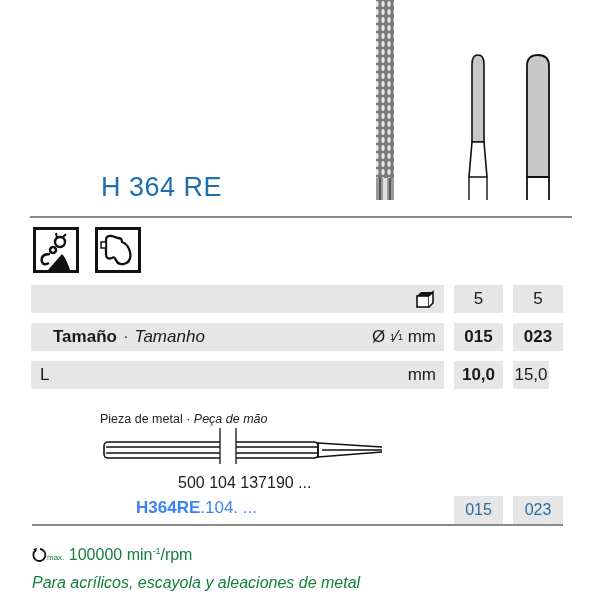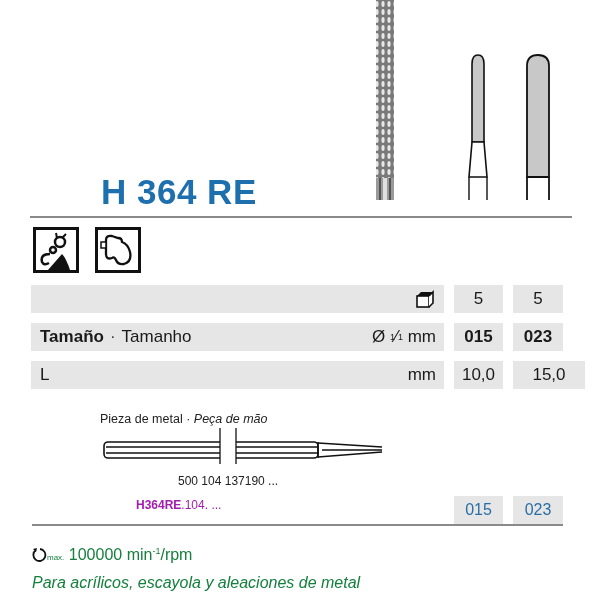--- a/index.html
+++ b/index.html
@@ -1,32 +1,32 @@
 <!DOCTYPE html>
 <html><head>
 <meta charset="utf-8">
 <style>
   html, body { margin:0; padding:0; background:#ffffff; }
   body { width:600px; height:600px; position:relative; overflow:hidden;
          font-family:"Liberation Sans", sans-serif; color:#1a1a1a; }
   .abs { position:absolute; }
-  .title { left:101px; top:172px; font-size:35px; font-weight:bold; color:#1e6fae; letter-spacing:0.5px; }
+  .title { left:101px; top:172px; font-size:27px; font-weight:normal; color:#1e6fae; letter-spacing:0.5px; }
   .rule { height:2px; background:#8a8a8a; }
   .icon-box { width:46px; height:46px; border:3px solid #111; box-sizing:border-box; background:#fff; }
   .cell { background:#e6e6e6; position:absolute; height:28px; display:flex; align-items:center; font-size:17px; }
   .cell.num { justify-content:center; }
   .label-main { font-weight:bold; }
   .label-sep { margin:0 6px; color:#444; }
-  .label-alt { }
+  .label-alt { font-style:italic; }
   .unit { position:absolute; right:8px; top:0; height:28px; display:flex; align-items:center; font-size:17px; }
   .bold { font-weight:bold; }
   .handpiece-label { font-size:12.5px; color:#222; }
   .handpiece-label i { font-style:italic;margin-top:28px; }
-  .ref-num { font-size:12px; color:#222; }
-  .order { font-size:12px; color:#a21caf; }
+  .ref-num { font-size:16px; color:#222; }
+  .order { font-size:17px; color:#3b82f6; }
   .order b { font-weight:bold; }
   .blue-cell { background:#e6e6e6; color:#2a6ea6; font-size:16px; display:flex; align-items:center; justify-content:center; height:28px; position:absolute; }
   .foot { font-size:16px; color:#15803d; }
   .maxsub { font-size:8px; }
   sup.f { font-size:9px; }
 </style>
 </head>
 <body>
 
 <div class="abs" style="left:374px; top:0; width:22px; height:200px;">
@@ -87,37 +87,37 @@
     <svg width="22" height="20" viewBox="0 0 22 20">
       <path d="M3 7 L15 7 L19 3 L7 3 Z" fill="#111"></path>
       <rect x="3" y="7" width="12" height="11" fill="#fff" stroke="#111" stroke-width="1.6"></rect>
       <path d="M15 7 L19 3 L19 14 L15 18" fill="#fff" stroke="#111" stroke-width="1.6"></path>
     </svg>
   </span>
 </div>
 <div class="cell num" style="left:454px; top:285px; width:49px;">5</div>
 <div class="cell num" style="left:513px; top:285px; width:50px;">5</div>
 
-<div class="cell" style="left:31px; top:323px; width:413px; padding-left:9px; box-sizing:border-box;">
+<div class="cell" style="left:31px; top:323px; width:413px; padding-left:22px; box-sizing:border-box;">
   <span class="label-main">Tamaño</span>
   <span class="label-sep">·</span>
   <span class="label-alt">Tamanho</span>
   <span class="unit">
     <span>Ø</span>&nbsp;<sup class="f">1</sup>⁄<sub class="f" style="font-size:9px;">1</sub>&nbsp;<span>mm</span>
   </span>
 </div>
 <div class="cell num bold" style="left:454px; top:323px; width:49px;">015</div>
 <div class="cell num bold" style="left:513px; top:323px; width:50px;">023</div>
 
 <div class="cell" style="left:31px; top:361px; width:413px; padding-left:9px; box-sizing:border-box;">
   <span>L</span>
   <span class="unit">mm</span>
 </div>
-<div class="cell num" style="left:454px; top:361px; width:49px;">10,0</div>
-<div class="cell num" style="left:513px; top:361px; width:72px;">15,0</div>
+<div class="cell num" style="left:454px; top:361px; width:49px;font-weight:bold;">10,0</div>
+<div class="cell num" style="left:513px; top:361px; width:36px;">15,0</div>
 
 <div class="abs handpiece-label" style="left:100px; top:412px;">
   <span>Pieza de metal</span>
   <span>·</span>
   <i>Peça de mão</i>
 </div>
 
 <div class="abs" style="left:100px; top:428px; width:290px; height:36px;">
   <svg width="290" height="36" viewBox="0 0 290 36">
     <rect x="4" y="14" width="214" height="16" rx="4" fill="#fff" stroke="#111" stroke-width="1.6"></rect>

